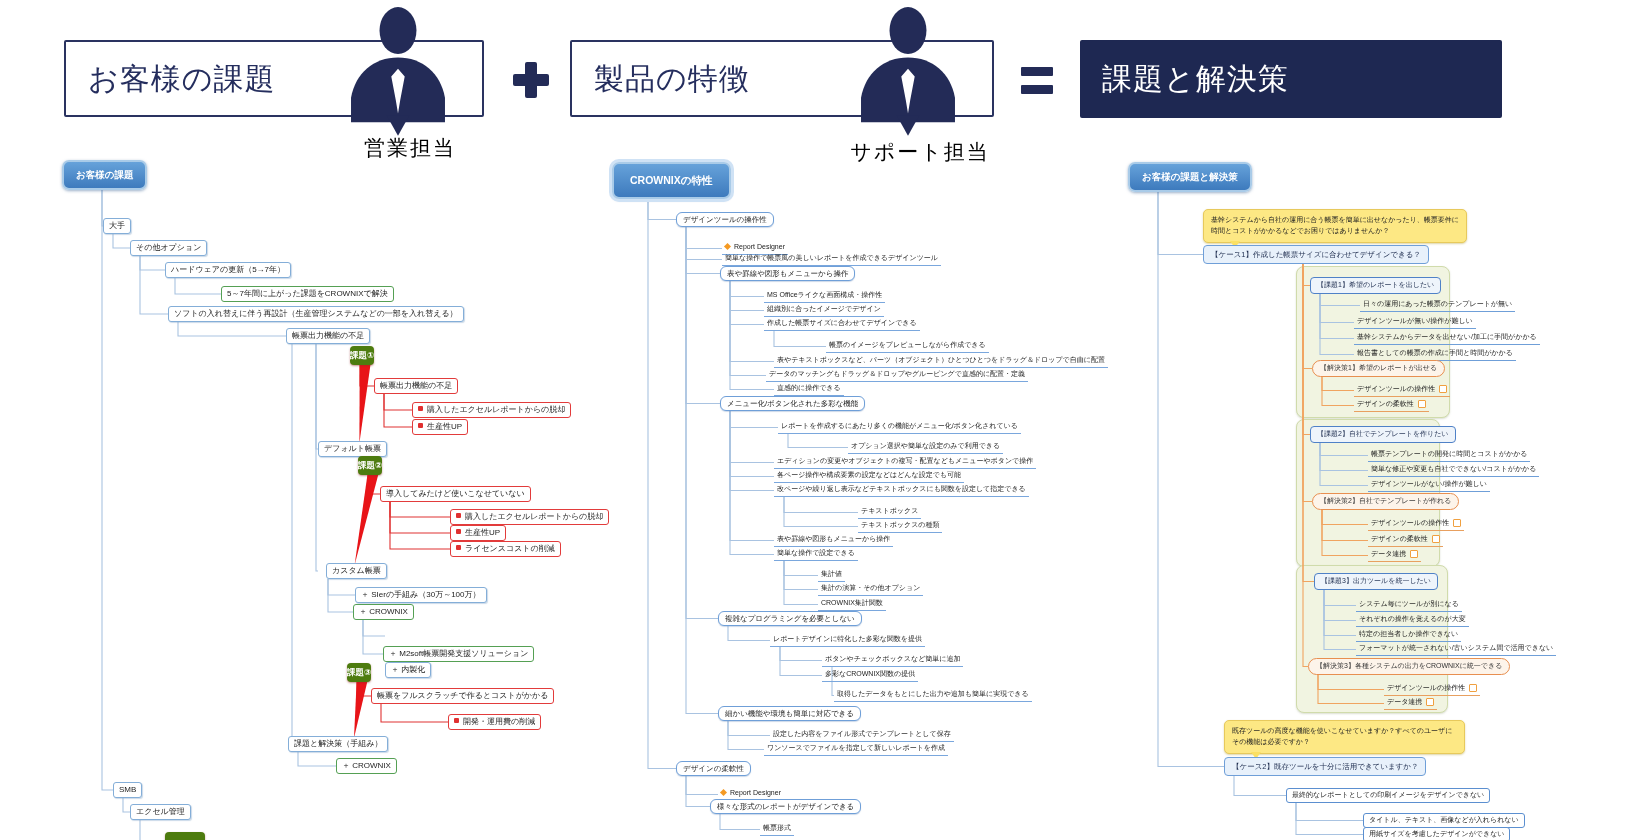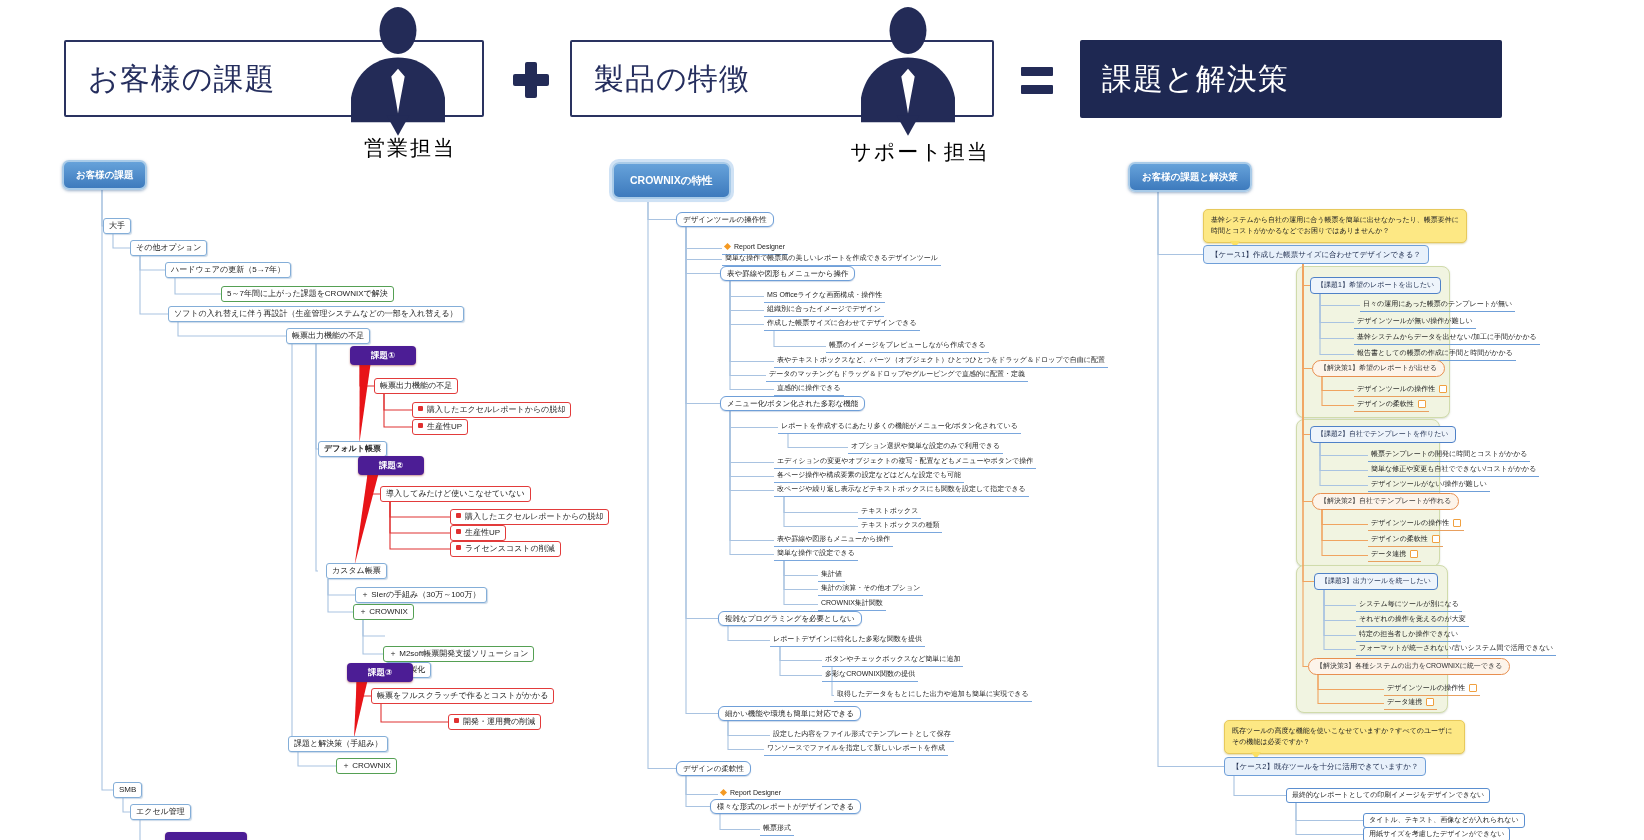--- a/index.html
+++ b/index.html
@@ -28,21 +28,21 @@
   .root{background:linear-gradient(#66a2da,#3d7abd);border:2px solid #a9cbe8;border-radius:7px;
         color:#fff;font-weight:bold;font-size:9.5px;padding:7px 12px;
         box-shadow:0 1px 3px rgba(60,100,150,.5);}
   .root2{padding:10px 16px;font-size:10.5px;box-shadow:0 0 0 3px #cfe2f5,0 1px 3px rgba(60,100,150,.45);}
   .box{background:#fff;border:1px solid #84aed8;border-radius:3px;font-size:8px;padding:2px 5px;
        box-shadow:1px 1px 1px rgba(140,170,205,.45);}
   .gbox{background:#fff;border:1.5px solid #55a054;border-radius:3px;font-size:8px;padding:2px 5px;}
   .rbox{background:#fff;border:1.3px solid #e23b3b;border-radius:3px;font-size:8px;padding:2px 5px;}
   .rbullet{background:#fff;border:1.3px solid #e23b3b;border-radius:3px;font-size:8px;padding:2px 5px;}
   .rbullet .txt::before{content:"";display:inline-block;width:5px;height:5px;background:#e03030;border-radius:1px;margin-right:4px;vertical-align:1px;}
-  .rlabel{background:#4c1d95;color:#fff;border-radius:4px;font-size:8.5px;font-weight:bold;padding:4px 21px;
+  .rlabel{background:#4d7c0f;color:#fff;border-radius:4px;font-size:8.5px;font-weight:bold;padding:4px 0;
           min-width:24px;min-height:10px;box-shadow:0 1px 2px rgba(150,40,40,.5);}
   .ubox{background:#fff;border:1.2px solid #6f9fd8;border-radius:6px;font-size:7.5px;padding:2px 6px;
         box-shadow:0 1px 1px rgba(130,160,200,.4);}
   .uline{font-size:7px;padding:1px 3px 2px;border-bottom:1.6px solid #7aa7dd;}
   .uline2{font-size:7px;padding:1px 3px 2px;border-bottom:1.4px solid #6f9fd8;}
   .obullet{font-size:7px;padding:1px 3px 2px;border-bottom:1.6px solid #7aa7dd;}
   .obullet .txt::before{content:"";display:inline-block;width:5px;height:5px;background:#f59a23;margin-right:4px;transform:rotate(45deg);vertical-align:0;}
   .casebox{background:#e8f1fb;border:1.3px solid #6f9fd8;border-radius:4px;font-size:7.5px;padding:4px 7px;color:#1d2c4e;}
   .qbox{background:#eef4fb;border:1.4px solid #4f81c7;border-radius:4px;font-size:7px;padding:3px 6px;color:#1d2c4e;}
   .sbox{background:#fdf4ea;border:1.4px solid #e88f50;border-radius:9px;font-size:7px;padding:3px 7px;color:#333;}
@@ -123,21 +123,21 @@
     <div class="node box" style="left: 103px; top: 218px;"><span class="txt">大手</span></div>
     <div class="node box" style="left: 130px; top: 240px;"><span class="txt">その他オプション</span></div>
     <div class="node box" style="left: 165px; top: 262px;"><span class="txt">ハードウェアの更新（5→7年）</span></div>
     <div class="node gbox" style="left: 221px; top: 286px;"><span class="txt">5～7年間に上がった課題をCROWNIXで解決</span></div>
     <div class="node box" style="left: 168px; top: 306px;"><span class="txt">ソフトの入れ替えに伴う再設計（生産管理システムなどの一部を入れ替える）</span></div>
     <div class="node box" style="left: 286px; top: 328px;"><span class="txt">帳票出力機能の不足</span></div>
     <div class="node rlabel" style="left: 350px; top: 346px;"><span class="txt">課題①</span></div>
     <div class="node rbox" style="left: 374px; top: 378px;"><span class="txt">帳票出力機能の不足</span></div>
     <div class="node rbullet" style="left: 412px; top: 402px;"><span class="txt">購入したエクセルレポートからの脱却</span></div>
     <div class="node rbullet" style="left: 412px; top: 419px;"><span class="txt">生産性UP</span></div>
-    <div class="node box" style="left: 318px; top: 441px; font-weight: bold;"><span class="txt">デフォルト帳票</span></div>
+    <div class="node box" style="left: 318px; top: 441px;"><span class="txt">デフォルト帳票</span></div>
     <div class="node rlabel" style="left: 358px; top: 456px;"><span class="txt">課題②</span></div>
     <div class="node rbox" style="left: 380px; top: 486px;"><span class="txt">導入してみたけど使いこなせていない</span></div>
     <div class="node rbullet" style="left: 450px; top: 509px;"><span class="txt">購入したエクセルレポートからの脱却</span></div>
     <div class="node rbullet" style="left: 450px; top: 525px;"><span class="txt">生産性UP</span></div>
     <div class="node rbullet" style="left: 450px; top: 541px;"><span class="txt">ライセンスコストの削減</span></div>
     <div class="node box" style="left: 326px; top: 563px;"><span class="txt">カスタム帳票</span></div>
     <div class="node box" style="left: 355px; top: 587px;"><span class="txt">＋ SIerの手組み（30万～100万）</span></div>
     <div class="node gbox" style="left: 353px; top: 604px;"><span class="txt">＋ CROWNIX</span></div>
     <div class="node box" style="left: 385px; top: 628px; margin-top: 34px;"><span class="txt">＋ 内製化</span></div>
     <div class="node gbox" style="left: 383px; top: 646px;"><span class="txt">＋ M2soft帳票開発支援ソリューション</span></div>

